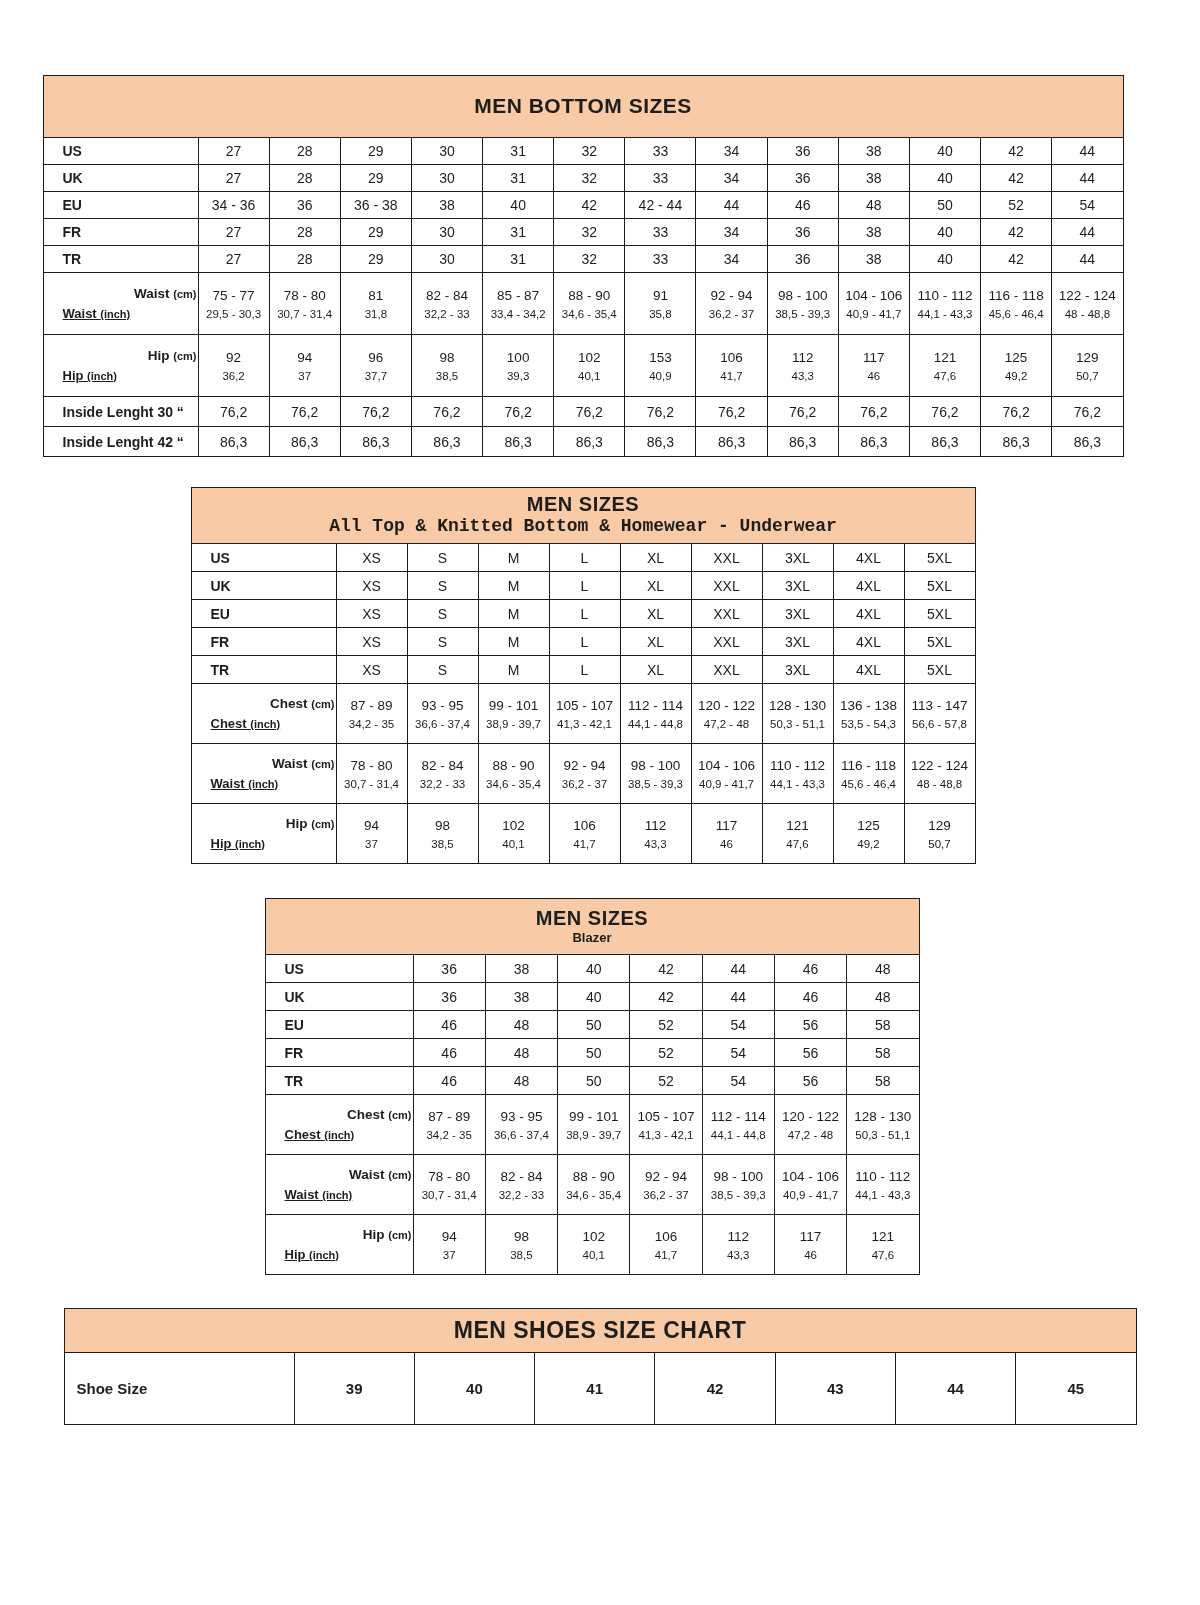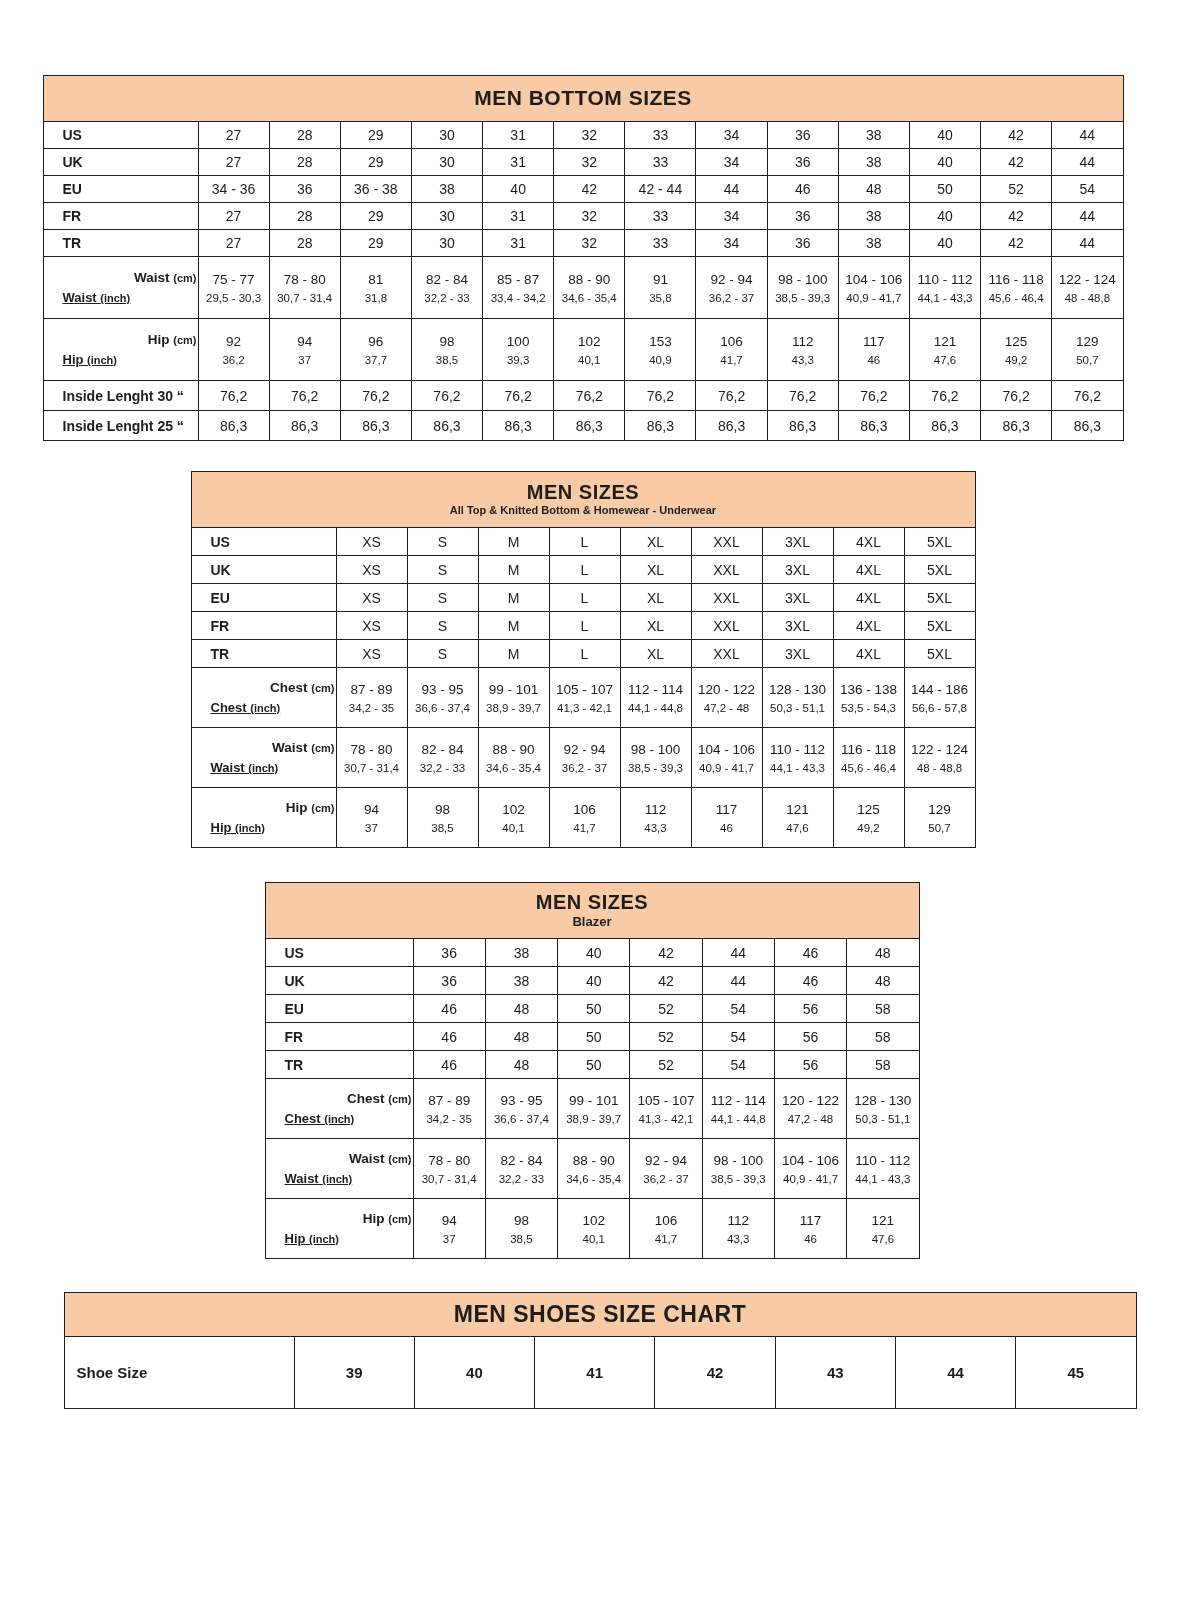--- a/index.html
+++ b/index.html
@@ -36,33 +36,33 @@
   th.lbl { text-align: left; padding-left: 19px; font-weight: bold; white-space: nowrap; }
   .lbl-unit { font-size: 11px; font-weight: bold; }
   .row-band .band-top { font-size: 13.5px; padding: 6px 0 5px 0; }
   .row-band .band-bot { font-size: 11.5px; padding: 0 0 6px 0; }
   .row-band th.lbl .band-top { padding: 6px 0 5px 0; text-align: right; }
   .row-band th.lbl .band-bot { padding: 0 0 6px 0; font-size: 12px; text-decoration: underline; }
   .row-band th.lbl .band-bot .lbl-main { font-size: 13px; }
 
   
   .men-bottom-sizes { width: 1081px; margin-top: 75px; left: -17px; }
-  .men-bottom-sizes .hdr { height: 47px; }
+  .men-bottom-sizes .hdr { height: 63px; }
   .men-bottom-sizes .title { font-size: 21px; }
   .men-bottom-sizes col.lbl-col { width: 155px; }
   .men-bottom-sizes .row-single th, .men-bottom-sizes .row-single td { height: 27px; }
   .men-bottom-sizes .row-band th, .men-bottom-sizes .row-band td { height: 62px; }
   .men-bottom-sizes tbody tr.row-single:nth-last-child(-n+3) th,
   .men-bottom-sizes tbody tr.row-single:nth-last-child(-n+3) td { height: 30px; }
 
   
   .men-sizes-top { width: 785px; margin-top: 30px; left: -17px; }
   .men-sizes-top .hdr { height: 57px; }
   .men-sizes-top .title { font-size: 20px; }
-  .men-sizes-top .subtitle { font-size: 11px; }
+  .men-sizes-top .subtitle { font-size: 18px; font-family: Liberation Mono, monospace; }
   .men-sizes-top col.lbl-col { width: 145px; }
   .men-sizes-top .row-single th, .men-sizes-top .row-single td { height: 28px; }
   .men-sizes-top .row-band th, .men-sizes-top .row-band td { height: 60px; }
 
   
   .men-sizes-blazer { width: 655px; margin-top: 34px; left: -8px; }
   .men-sizes-blazer .hdr { height: 57px; }
   .men-sizes-blazer .title { font-size: 20px; }
   .men-sizes-blazer .subtitle { font-size: 13px; }
   .men-sizes-blazer col.lbl-col { width: 148px; }
@@ -327,21 +327,21 @@
             <td>76,2</td>
             <td>76,2</td>
             <td>76,2</td>
             <td>76,2</td>
             <td>76,2</td>
             <td>76,2</td>
             <td>76,2</td>
           </tr>
           <tr class="row-single">
             <th class="lbl">
-              <div><span class="lbl-main">Inside Lenght 25 “</span></div>
+              <div><span class="lbl-main">Inside Lenght 42 “</span></div>
             </th>
             <td>86,3</td>
             <td>86,3</td>
             <td>86,3</td>
             <td>86,3</td>
             <td>86,3</td>
             <td>86,3</td>
             <td>86,3</td>
             <td>86,3</td>
             <td>86,3</td>
@@ -474,21 +474,21 @@
             </td>
             <td>
               <div class="band-top">128 - 130</div>
               <div class="band-bot">50,3 - 51,1</div>
             </td>
             <td>
               <div class="band-top">136 - 138</div>
               <div class="band-bot">53,5 - 54,3</div>
             </td>
             <td>
-              <div class="band-top">144 - 186</div>
+              <div class="band-top">113 - 147</div>
               <div class="band-bot">56,6 - 57,8</div>
             </td>
           </tr>
           <tr class="row-band">
             <th class="lbl">
               <div class="band-top"><span class="lbl-main">Waist </span><span class="lbl-unit">(cm)</span></div>
               <div class="band-bot"><span class="lbl-main">Waist </span><span class="lbl-unit">(inch)</span></div>
             </th>
             <td>
               <div class="band-top">78 - 80</div>

